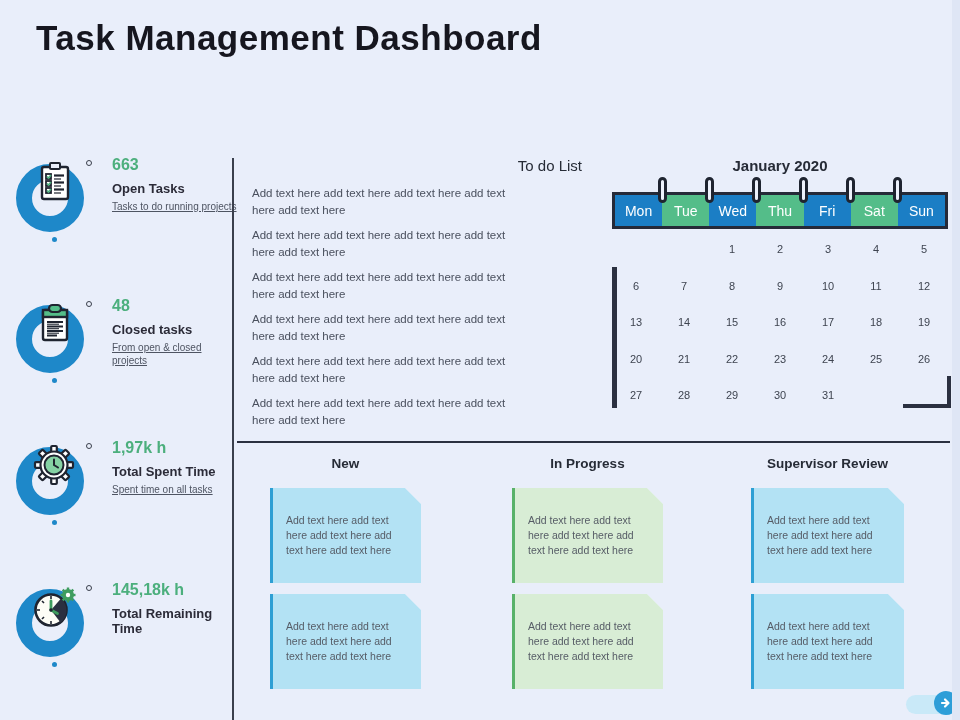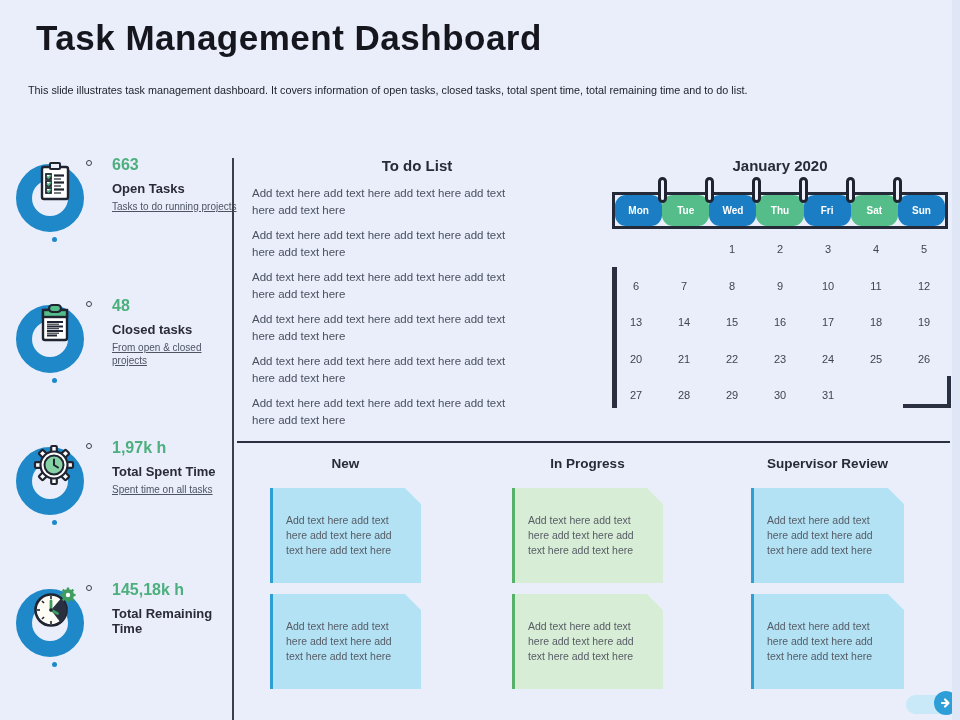--- a/index.html
+++ b/index.html
@@ -27,31 +27,31 @@
   .stat-value { font-size:16px; font-weight:700; color:#4caf7d; }
   .stat-label { font-size:13px; font-weight:700; color:#2b2b38; margin-top:7px; }
   .stat-desc  { font-size:10px; color:#4e5462; margin-top:4px; line-height:1.32; width:125px;text-decoration:underline; }
 
   
   .vdivider { position:absolute; left:232px; top:158px; width:2px; height:562px; background:#3a3f4c; }
   .hdivider { position:absolute; left:237px; top:441px; width:713px; height:2px; background:#2b3040; }
 
   
   .todo { position:absolute; left:252px; top:157px; width:330px; }
-  .todo-title { font-size:15px; font-weight:700; color:#262b36; text-align:center; }
+  .todo-title { font-size:15px; font-weight:400; color:#262b36; text-align:right; }
   .todo-items { margin-top:11px; }
   .todo-item { font-size:11.5px; color:#4a505e; line-height:1.5; width:272px; margin-bottom:7.5px; }
 
   
   .cal-title { position:absolute; left:612px; top:157px; width:336px; text-align:center;
                font-size:15px; font-weight:700; color:#262b36; }
   .cal-header { position:absolute; left:612px; top:192px; width:336px; height:37px;
                 border:3px solid #252a38; display:flex; }
   .cal-day { flex:1; display:flex; align-items:center; justify-content:center;
-             color:#fff; font-size:10px; font-weight:700;border-radius:11px; }
+             color:#fff; font-size:14px; font-weight:400; }
   .c-blue { background:#1b7ec5; } .c-green { background:#54bd89; }
   .ring { position:absolute; top:177px; width:9px; height:26px; border-radius:5px;
           background:#eef2fc; border:3px solid #1f2430; z-index:3; }
   .r1{left:658px;} .r2{left:705px;} .r3{left:752px;} .r4{left:799px;} .r5{left:846px;} .r6{left:893px;}
   .cal-grid { position:absolute; left:612px; top:231px; width:336px; height:183px;
               display:grid; grid-template-columns:repeat(7,1fr); grid-template-rows:repeat(5,36.5px); }
   .cal-cell { display:flex; align-items:center; justify-content:center;
               font-size:11px; color:#3e4450; }
   .cal-accent { position:absolute; left:612px; top:267px; width:4.5px; height:141px; background:#2b3040; }
   .cal-corner-h { position:absolute; left:903px; top:404px; width:48px; height:4px; background:#2b3040; }
@@ -75,21 +75,20 @@
                background:#c9e9f8; border-radius:10px; cursor:pointer; }
   .next-circle { position:absolute; left:28px; top:-4px; width:24px; height:24px; border-radius:50%;
                  background:#2e9ed8; display:flex; align-items:center; justify-content:center; }
 </style>
 </head>
 <body>
 
 <div class="slide">
 
   <h1 class="title">Task Management Dashboard</h1>
-  <p class="subtitle">This slide illustrates task management dashboard. It covers information of open tasks, closed tasks, total spent time, total remaining time and to do list.</p>
 
   <div class="stat stat1">
     <div class="donut-wrap">
       <div class="donut"></div>
         <div class="dot-a"></div>
         <div class="dot-b"></div>
       <svg class="glyph" width="48" height="48" viewBox="0 0 48 48">
         <rect x="12" y="9" width="26" height="32" rx="2" fill="#fff" stroke="#1f2430" stroke-width="2.4"></rect>
         <rect x="20" y="5" width="10" height="6" rx="1" fill="#e9eefa" stroke="#1f2430" stroke-width="2"></rect>
         <g stroke="#1f2430" stroke-width="1.8" fill="#fff">

